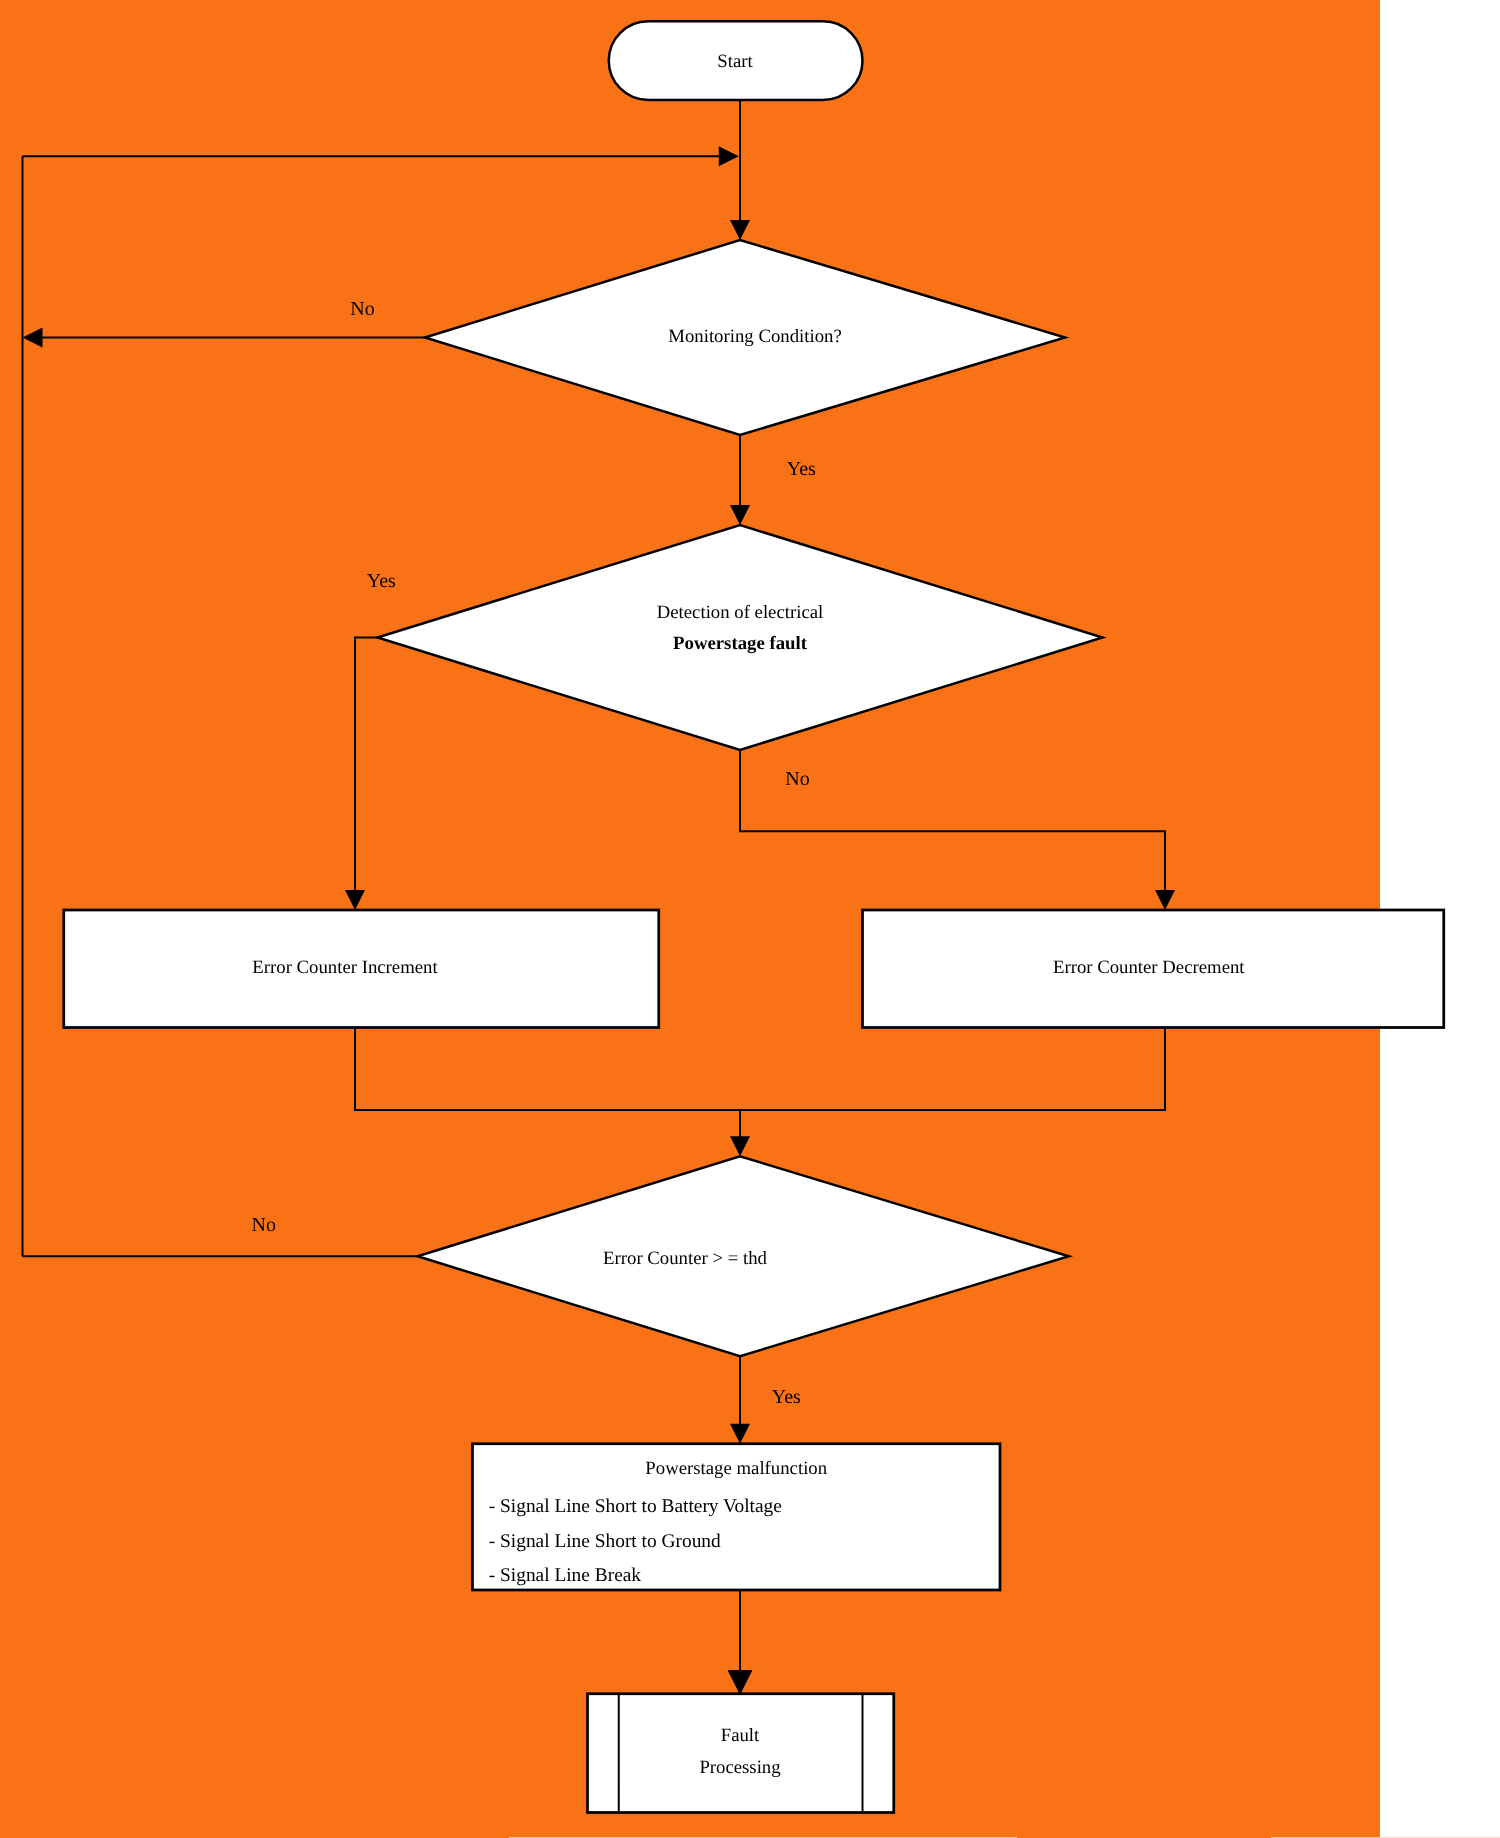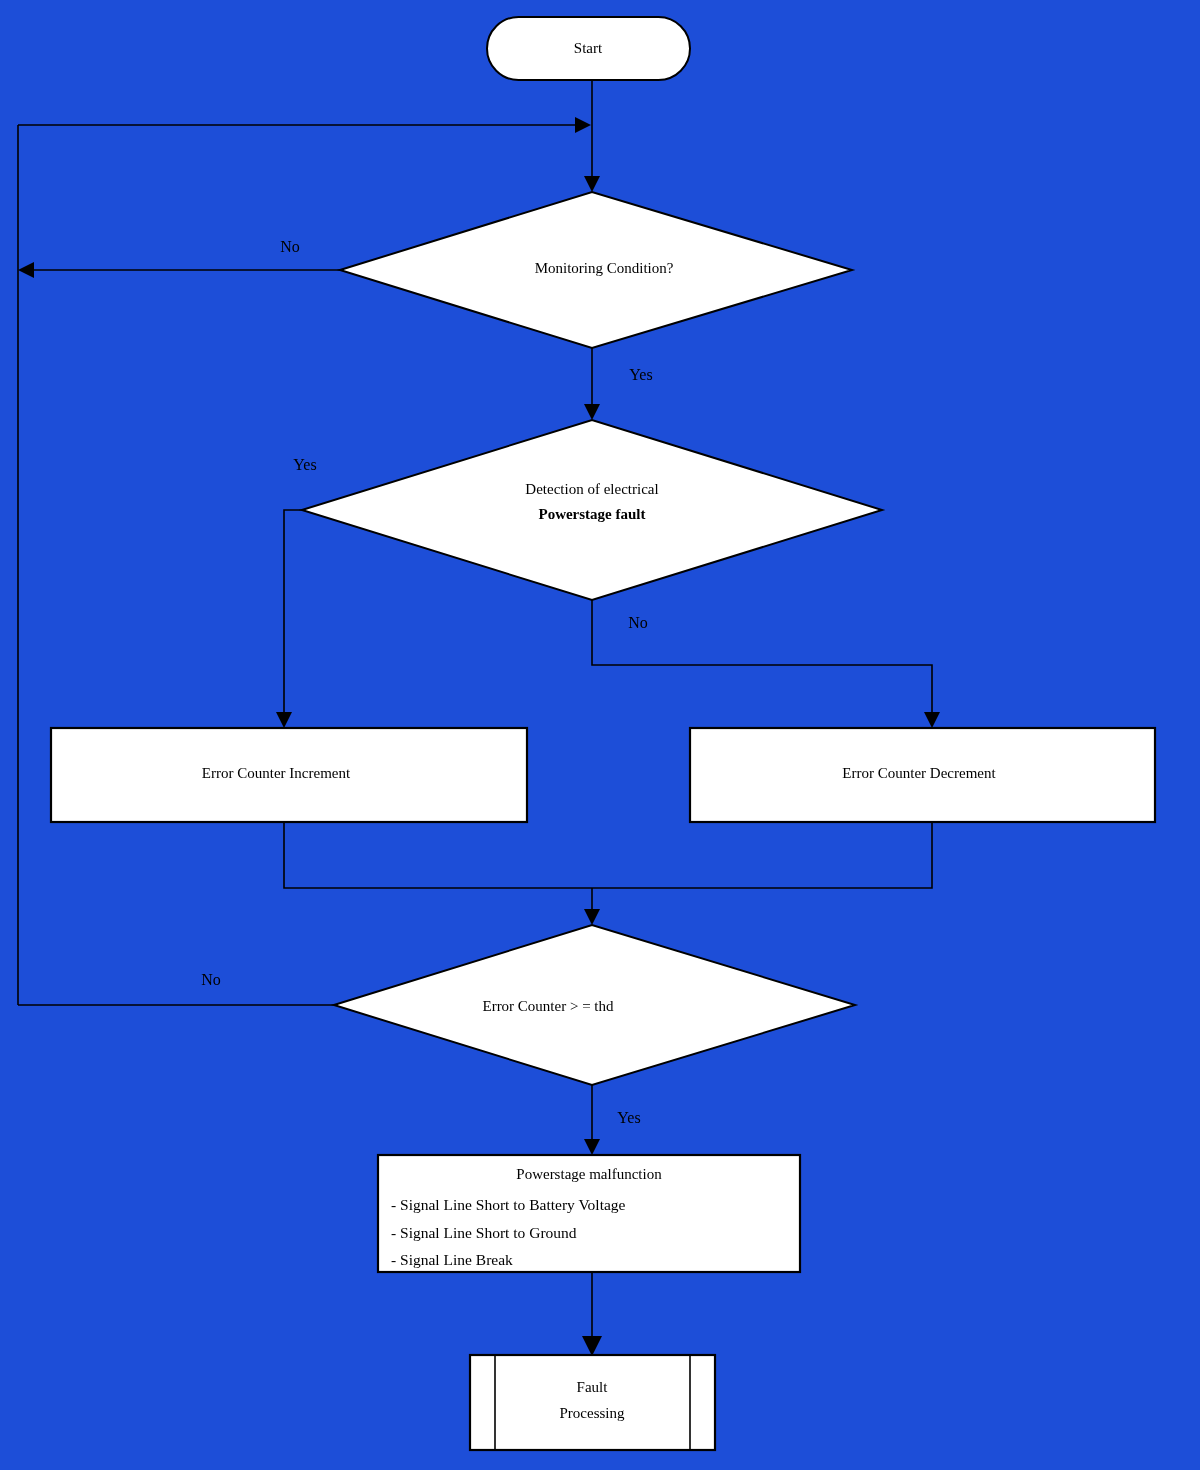--- a/index.html
+++ b/index.html
@@ -8,23 +8,23 @@
     background: #ffffff;
   }
   body {
     width: 1200px;
     height: 1470px;
     font-family: "Liberation Serif", "DejaVu Serif", serif;
     overflow: hidden;
   }
   #flowchart-root {
     position: relative;
-    width: 1200px;
+    width: 1104px;
     height: 1470px;
-    background: #1d4ed8;
+    background: #f97316;
   }
   svg#flow-svg {
     position: absolute;
     top: 0;
     left: 0;
     width: 1200px;
     height: 1470px;
     display: block;
   }
   .shape-stroke {

